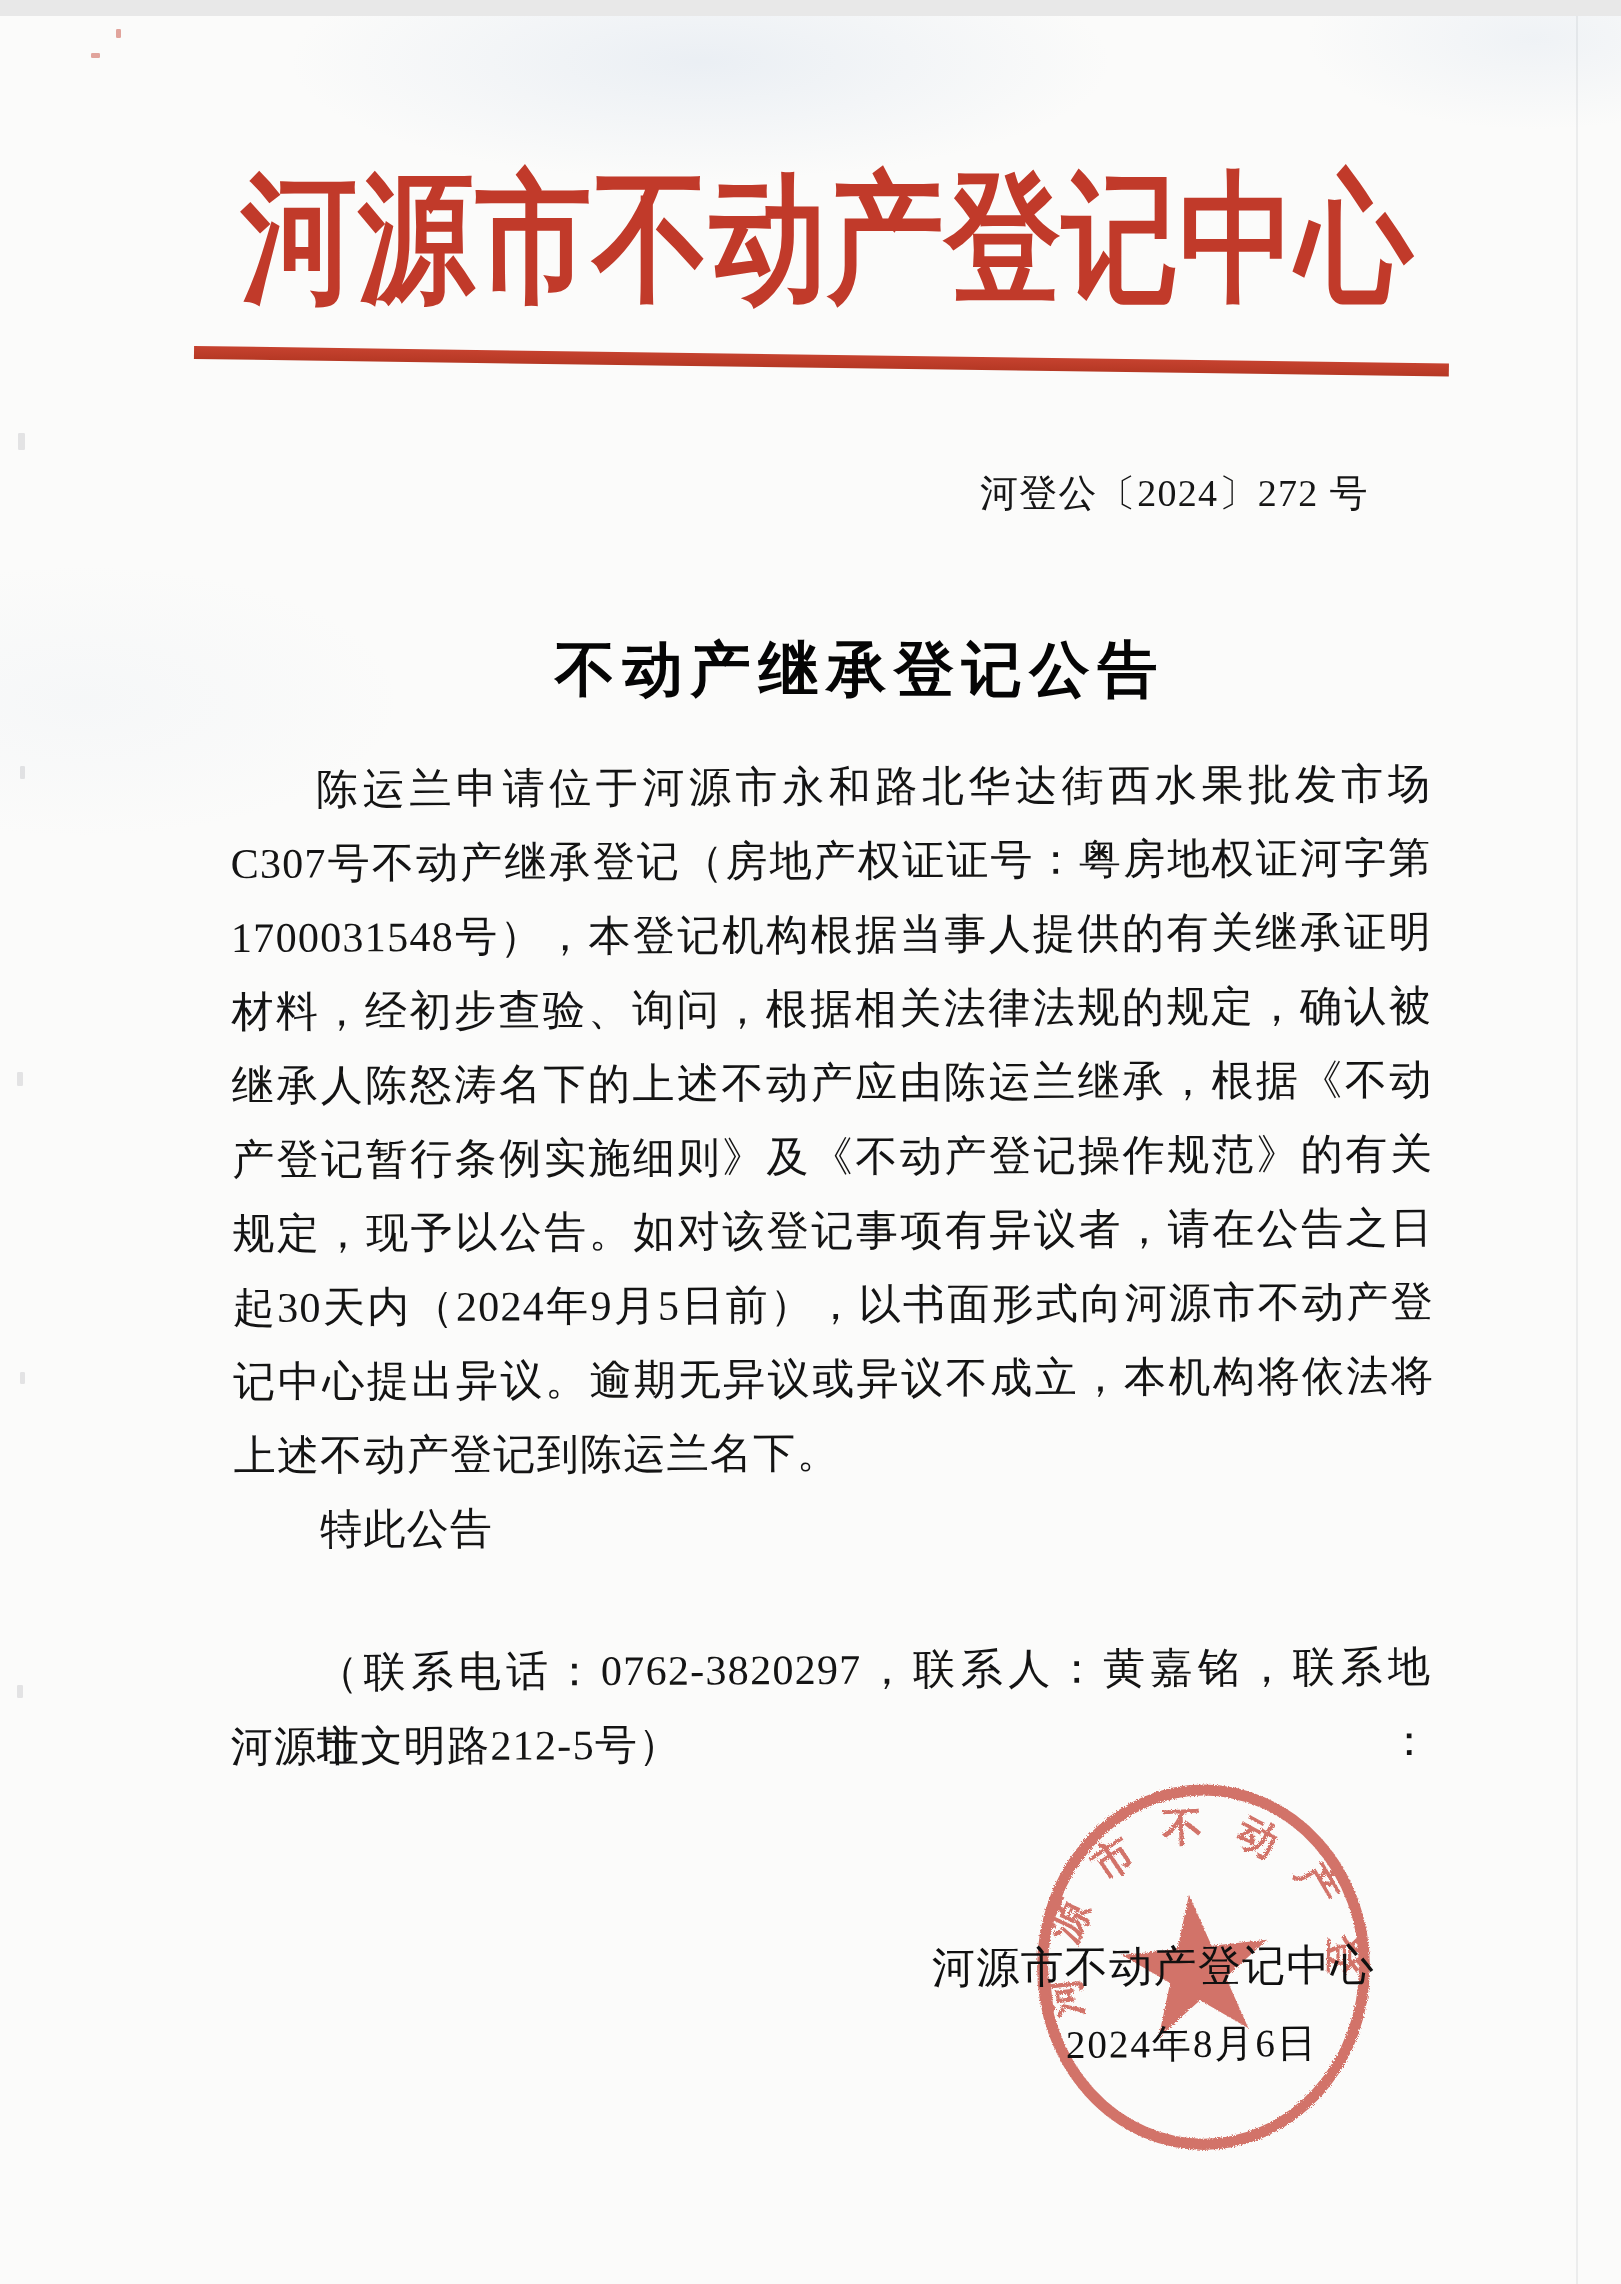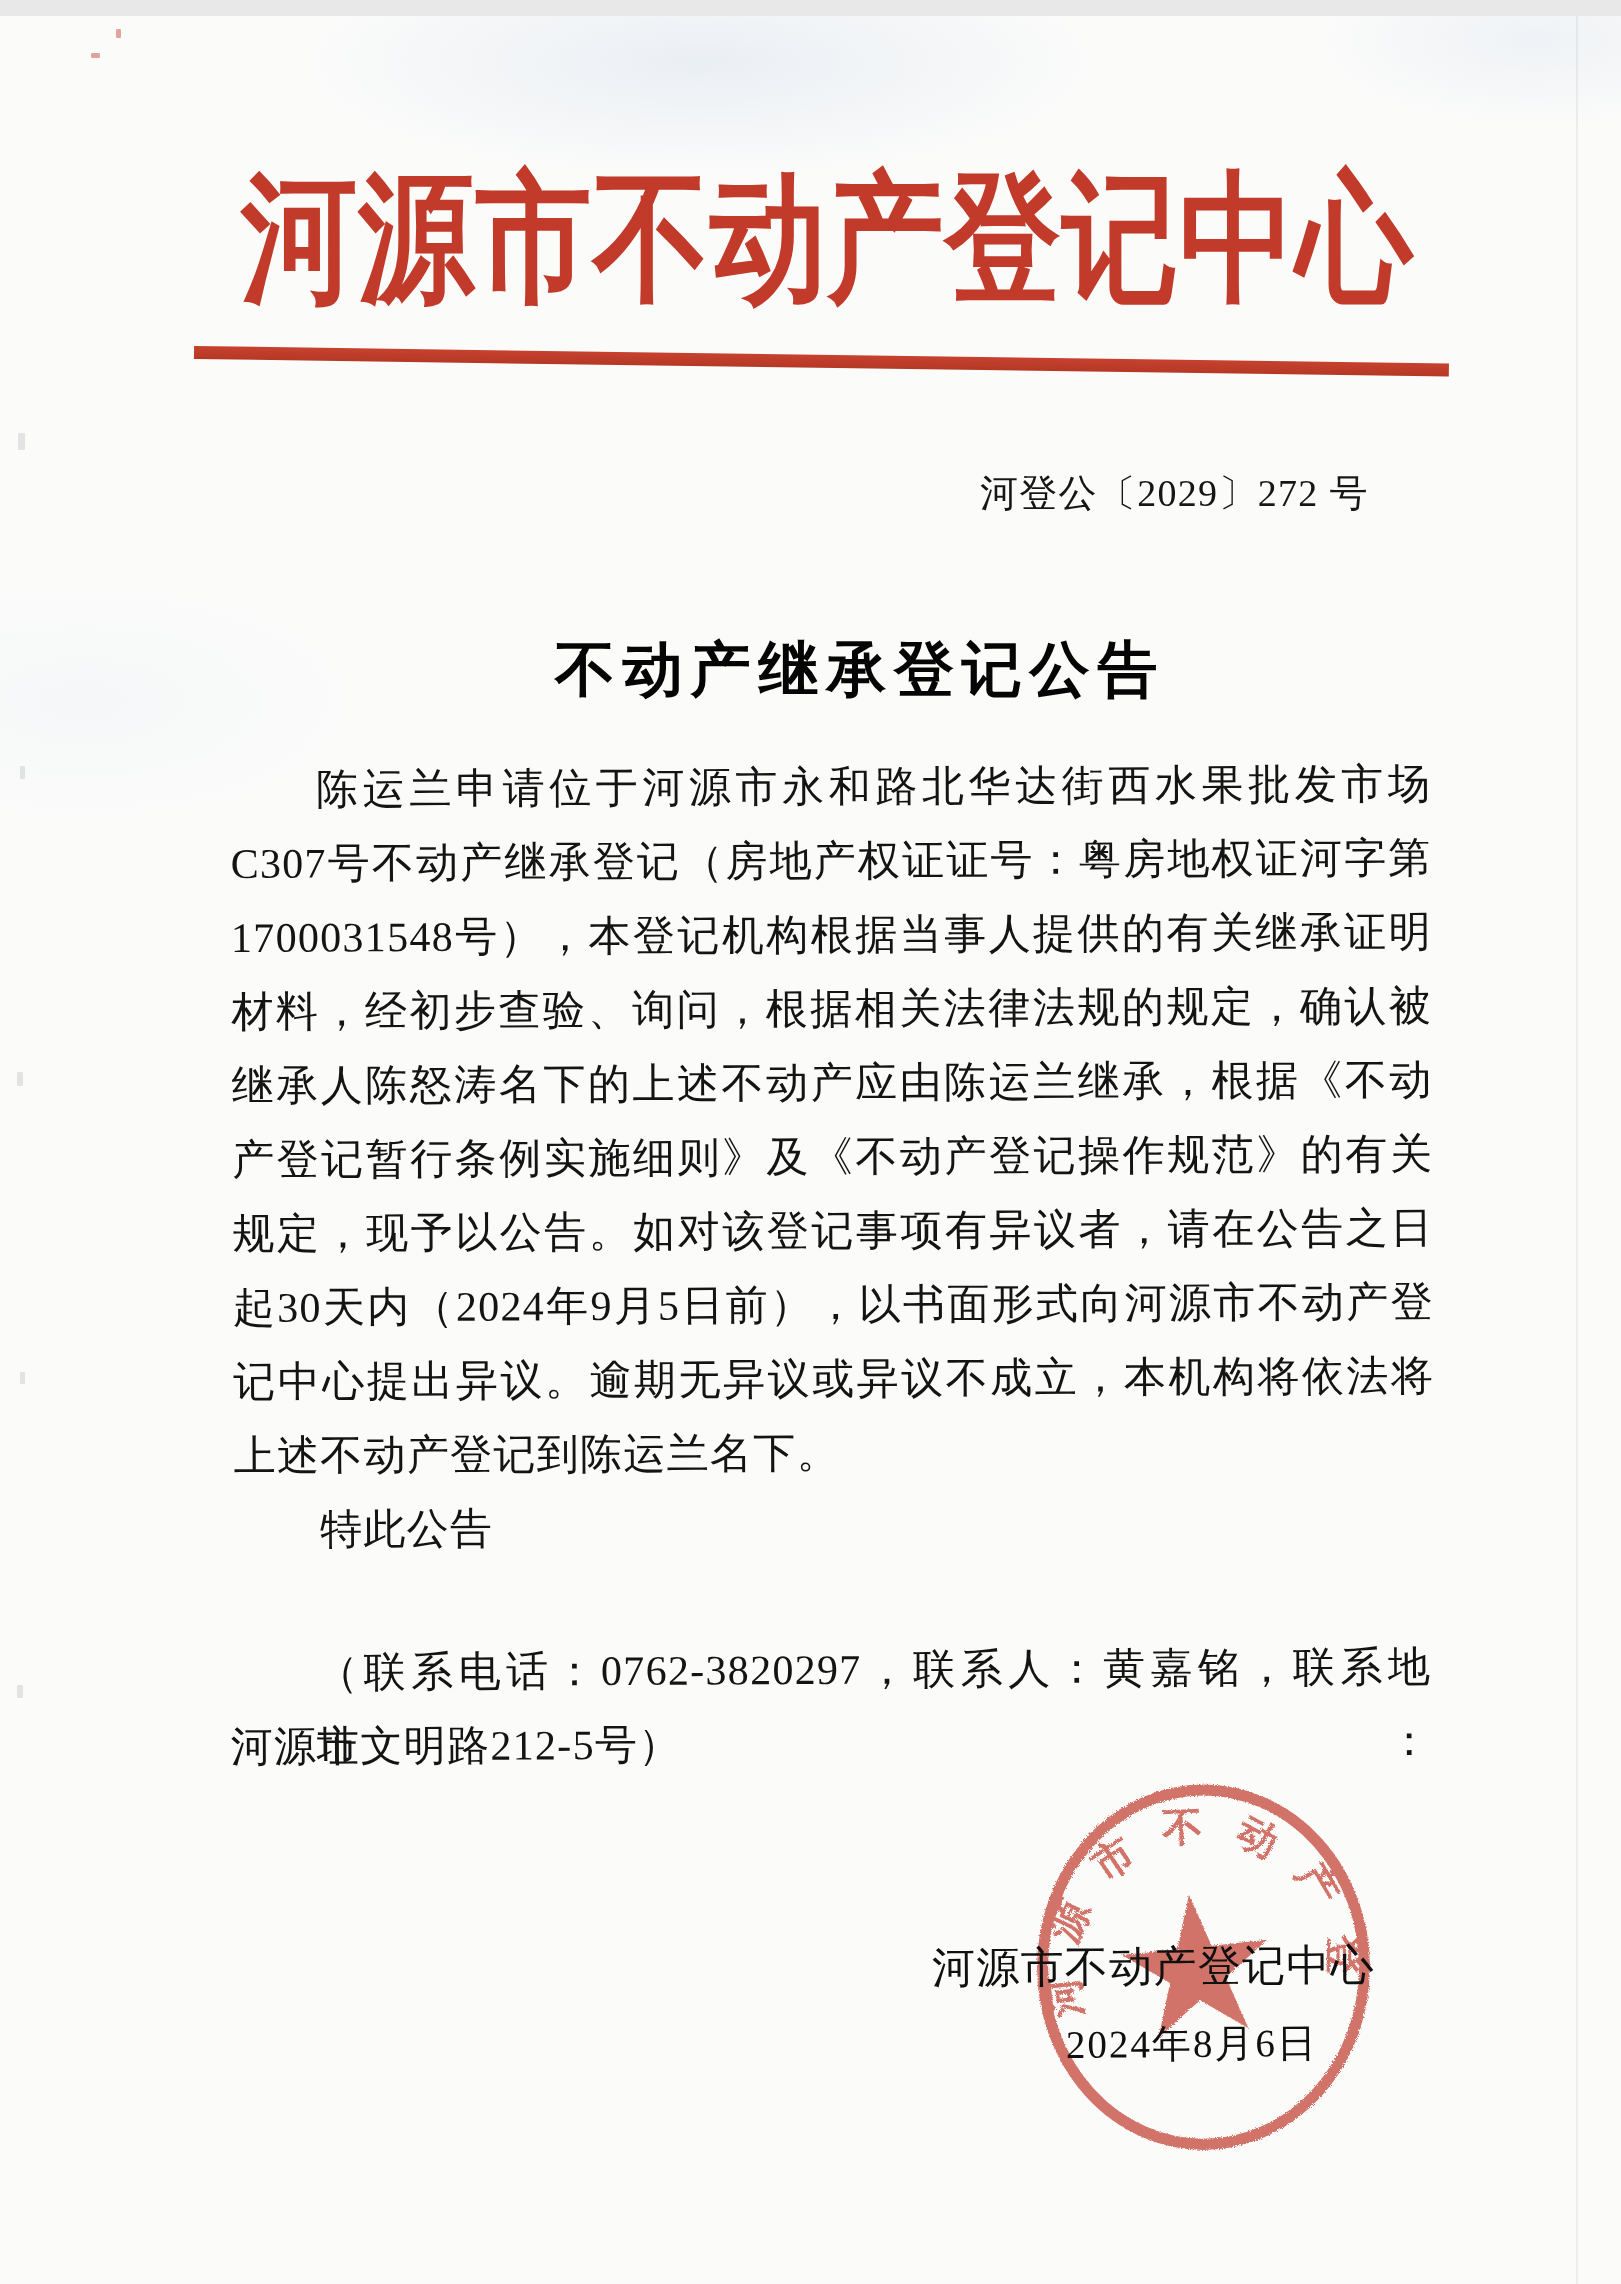--- a/index.html
+++ b/index.html
@@ -76,21 +76,21 @@
 </style>
 </head>
 <body>
 
 <div class="page">
 
   <div class="letterhead">河源市不动产登记中心</div>
 
   <div class="red-rule"></div>
 
-  <div class="doc-number">河登公〔2029〕272 号</div>
+  <div class="doc-number">河登公〔2024〕272 号</div>
 
   <div class="doc-title">不动产继承登记公告</div>
 
   <div class="flow body-block">
       <div class="line indent just">陈运兰申请位于河源市永和路北华达街西水果批发市场</div>
       <div class="line just">C307号不动产继承登记（房地产权证证号：粤房地权证河字第</div>
       <div class="line just">1700031548号），本登记机构根据当事人提供的有关继承证明</div>
       <div class="line just">材料，经初步查验、询问，根据相关法律法规的规定，确认被</div>
       <div class="line just">继承人陈怒涛名下的上述不动产应由陈运兰继承，根据《不动</div>
       <div class="line just">产登记暂行条例实施细则》及《不动产登记操作规范》的有关</div>

